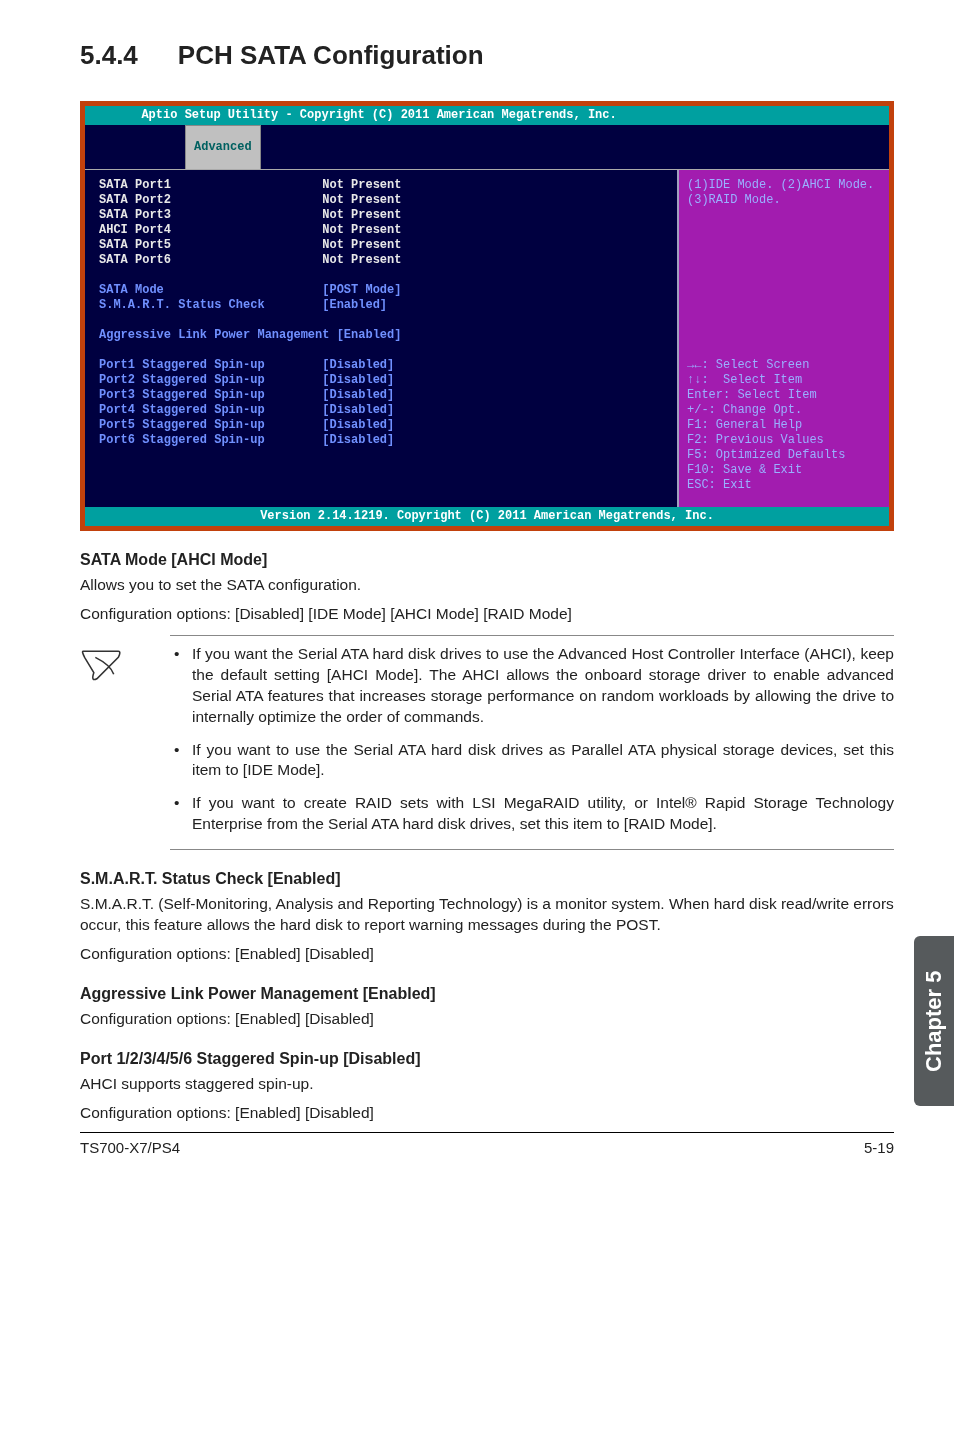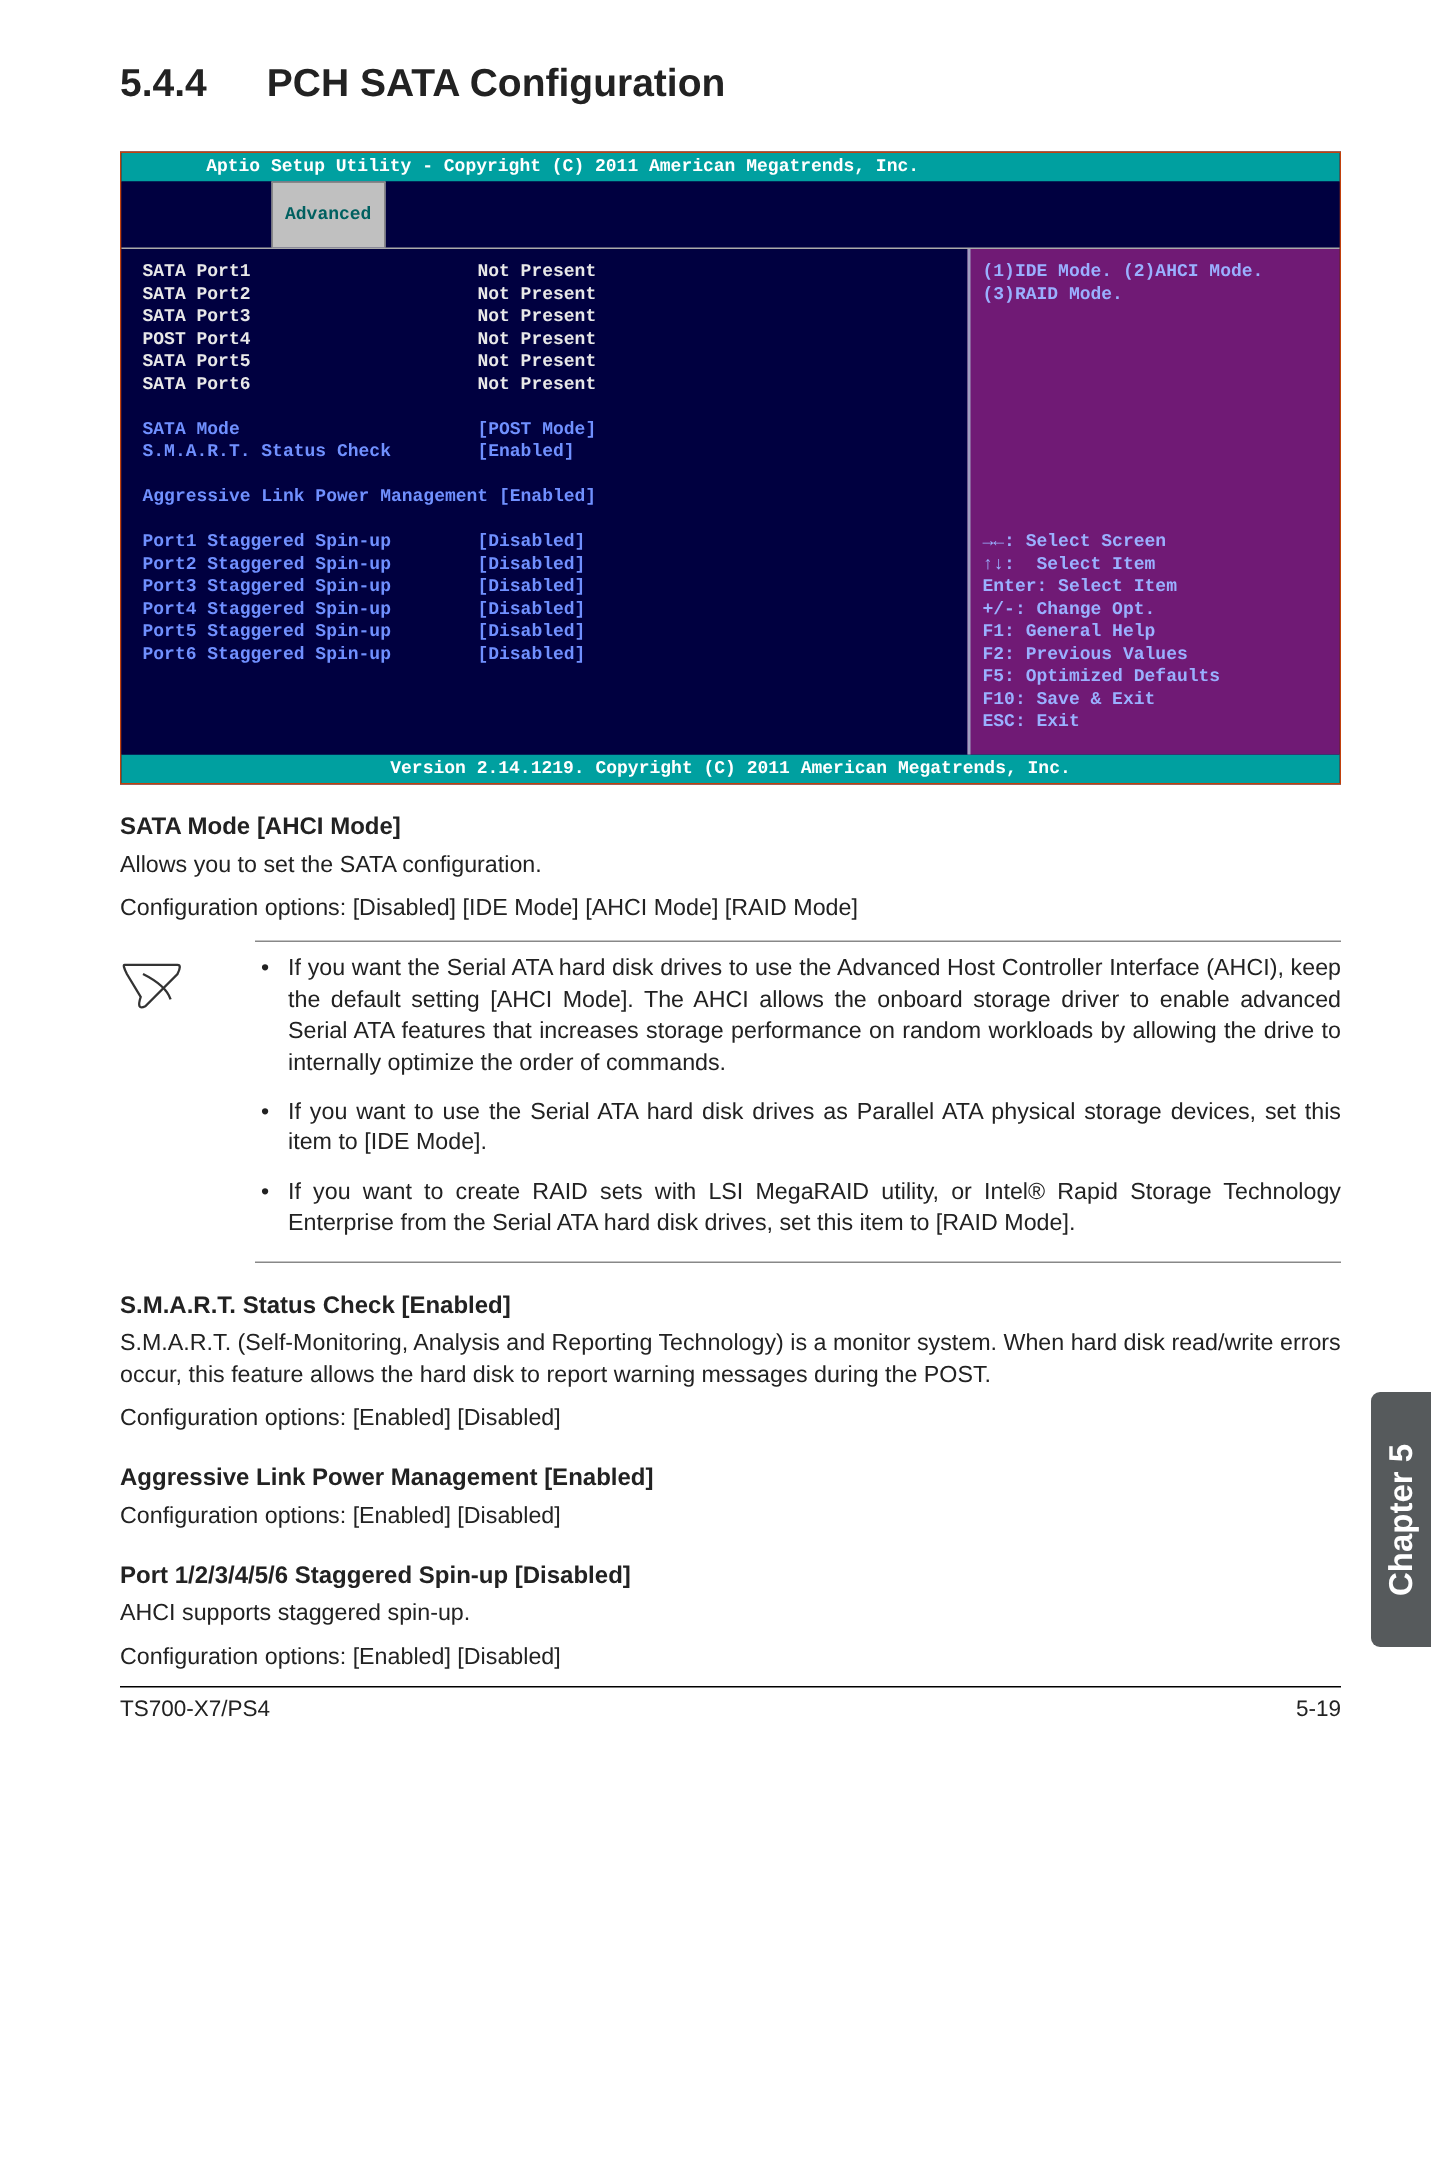--- a/index.html
+++ b/index.html
@@ -18,21 +18,21 @@
     font-size: 26px;
     font-weight: bold;
     margin: 0 0 18px 0;
   }
   h1.section-title .num {
     margin-right: 40px;
   }
 
   
   .bios {
-    border: 1px solid #c2410c;
+    border: 5px solid #c2410c;
     background: #000040;
     color: #fff;
     font-family: "Courier New", monospace;
     font-size: 12px;
     line-height: 15px;
     position: relative;
     padding: 0;
     margin-top: 30px;
   }
   .bios .cyanbar {
@@ -59,27 +59,26 @@
     display: flex;
     border-top: 1px solid #aaa;
   }
   .bios .leftpane {
     flex: 1;
     padding: 8px 10px 14px 14px;
     white-space: pre;
     background: #000040;
   }
   .bios .rightpane {
-    width: 248px;
+    width: 212px;
     border-left: 2px solid #a0a0c0;
     padding: 8px 8px 14px 8px;
     color: #a0c0ff;
     white-space: pre;
-    background: #701a75;
-    font-weight: bold;
+    background: #a21caf;
   }
   .bios .wht { color: #e8e8e8; font-weight: bold; }
   .bios .blu { color: #7090ff; font-weight: bold; }
   .bios .noteblue { color: #9ab0ff; }
 
   
   h2.sub { font-size: 16px; font-weight: bold; margin: 20px 0 6px 0; }
   p.body { margin: 4px 0 8px 0; font-size: 15.5px; line-height: 1.35; }
 
   
@@ -162,21 +161,21 @@
     <span class="num">5.4.4</span><span>PCH SATA Configuration</span>
   </h1>
 
   <div class="bios">
     <div class="cyanbar">       <span>Aptio Setup Utility - Copyright (C) 2011 American Megatrends, Inc.</span></div>
     <div class="tabrow"><span class="tab">Advanced</span></div>
     <div class="body">
 <div class="leftpane"><span class="wht">SATA Port1</span>                     <span class="wht">Not Present</span>
 <span class="wht">SATA Port2</span>                     <span class="wht">Not Present</span>
 <span class="wht">SATA Port3</span>                     <span class="wht">Not Present</span>
-<span class="wht">POST Port4</span>                     <span class="wht">Not Present</span>
+<span class="wht">AHCI Port4</span>                     <span class="wht">Not Present</span>
 <span class="wht">SATA Port5</span>                     <span class="wht">Not Present</span>
 <span class="wht">SATA Port6</span>                     <span class="wht">Not Present</span>
 
 <span class="blu">SATA Mode</span>                      <span class="blu">[POST Mode]</span>
 <span class="blu">S.M.A.R.T. Status Check</span>        <span class="blu">[Enabled]</span>
 
 <span class="blu">Aggressive Link Power Management [Enabled]</span>
 
 <span class="blu">Port1 Staggered Spin-up</span>        <span class="blu">[Disabled]</span>
 <span class="blu">Port2 Staggered Spin-up</span>        <span class="blu">[Disabled]</span>

